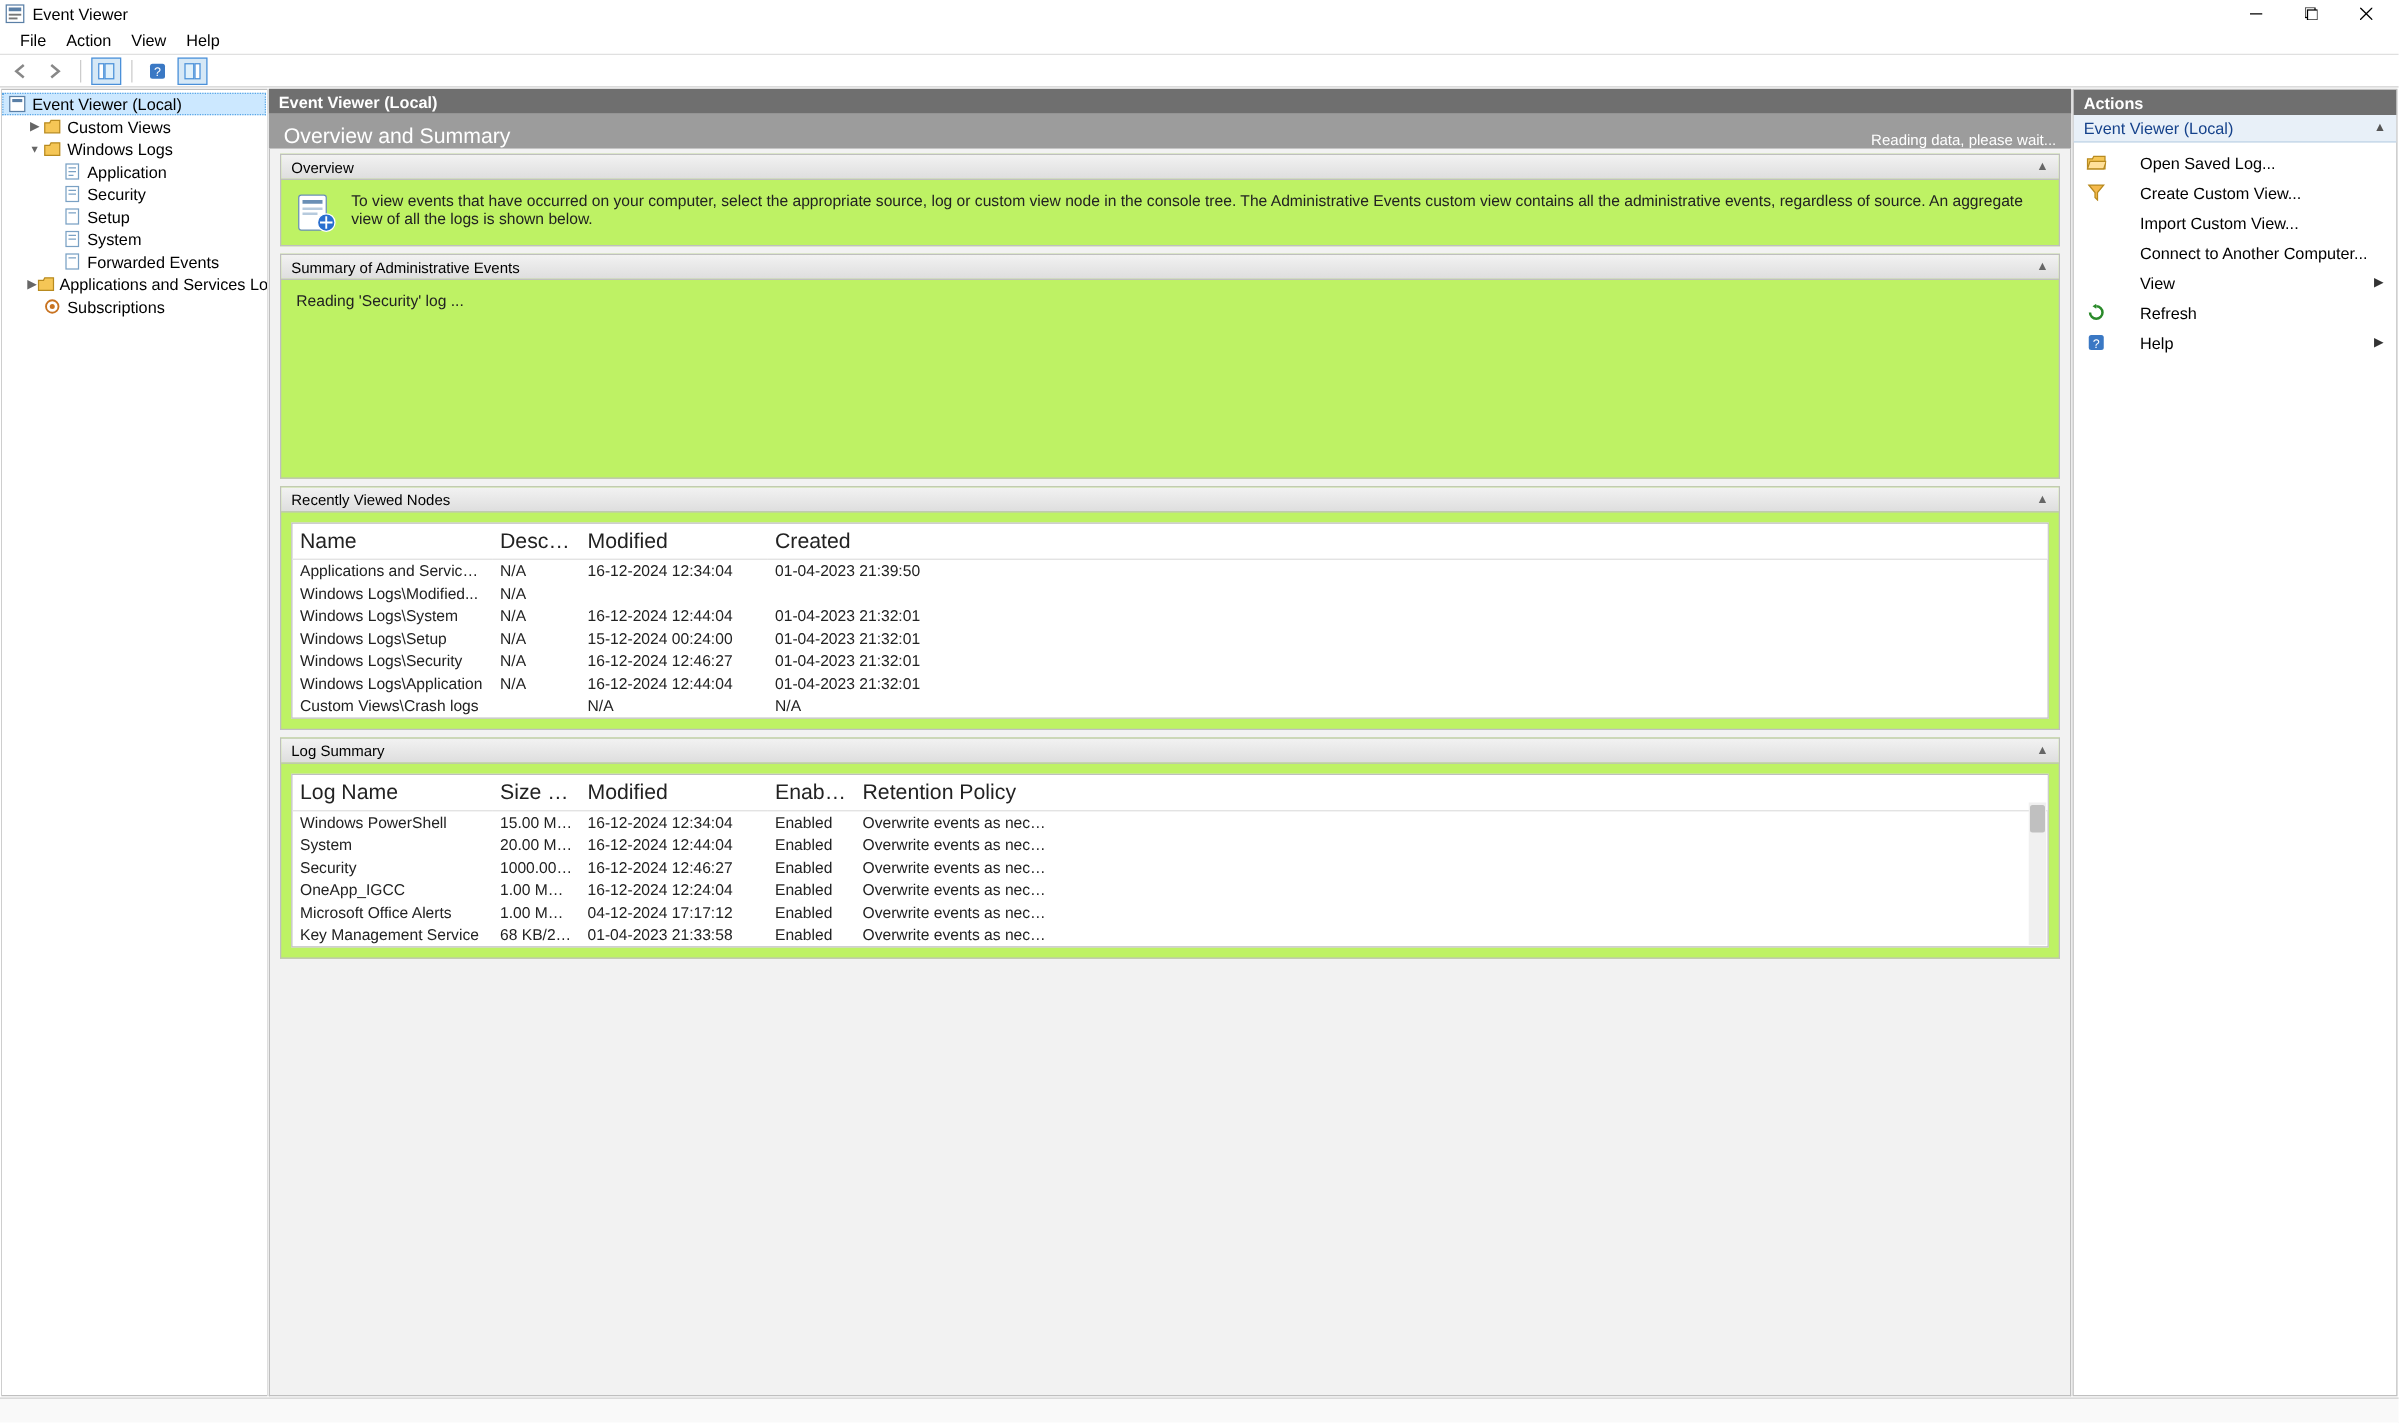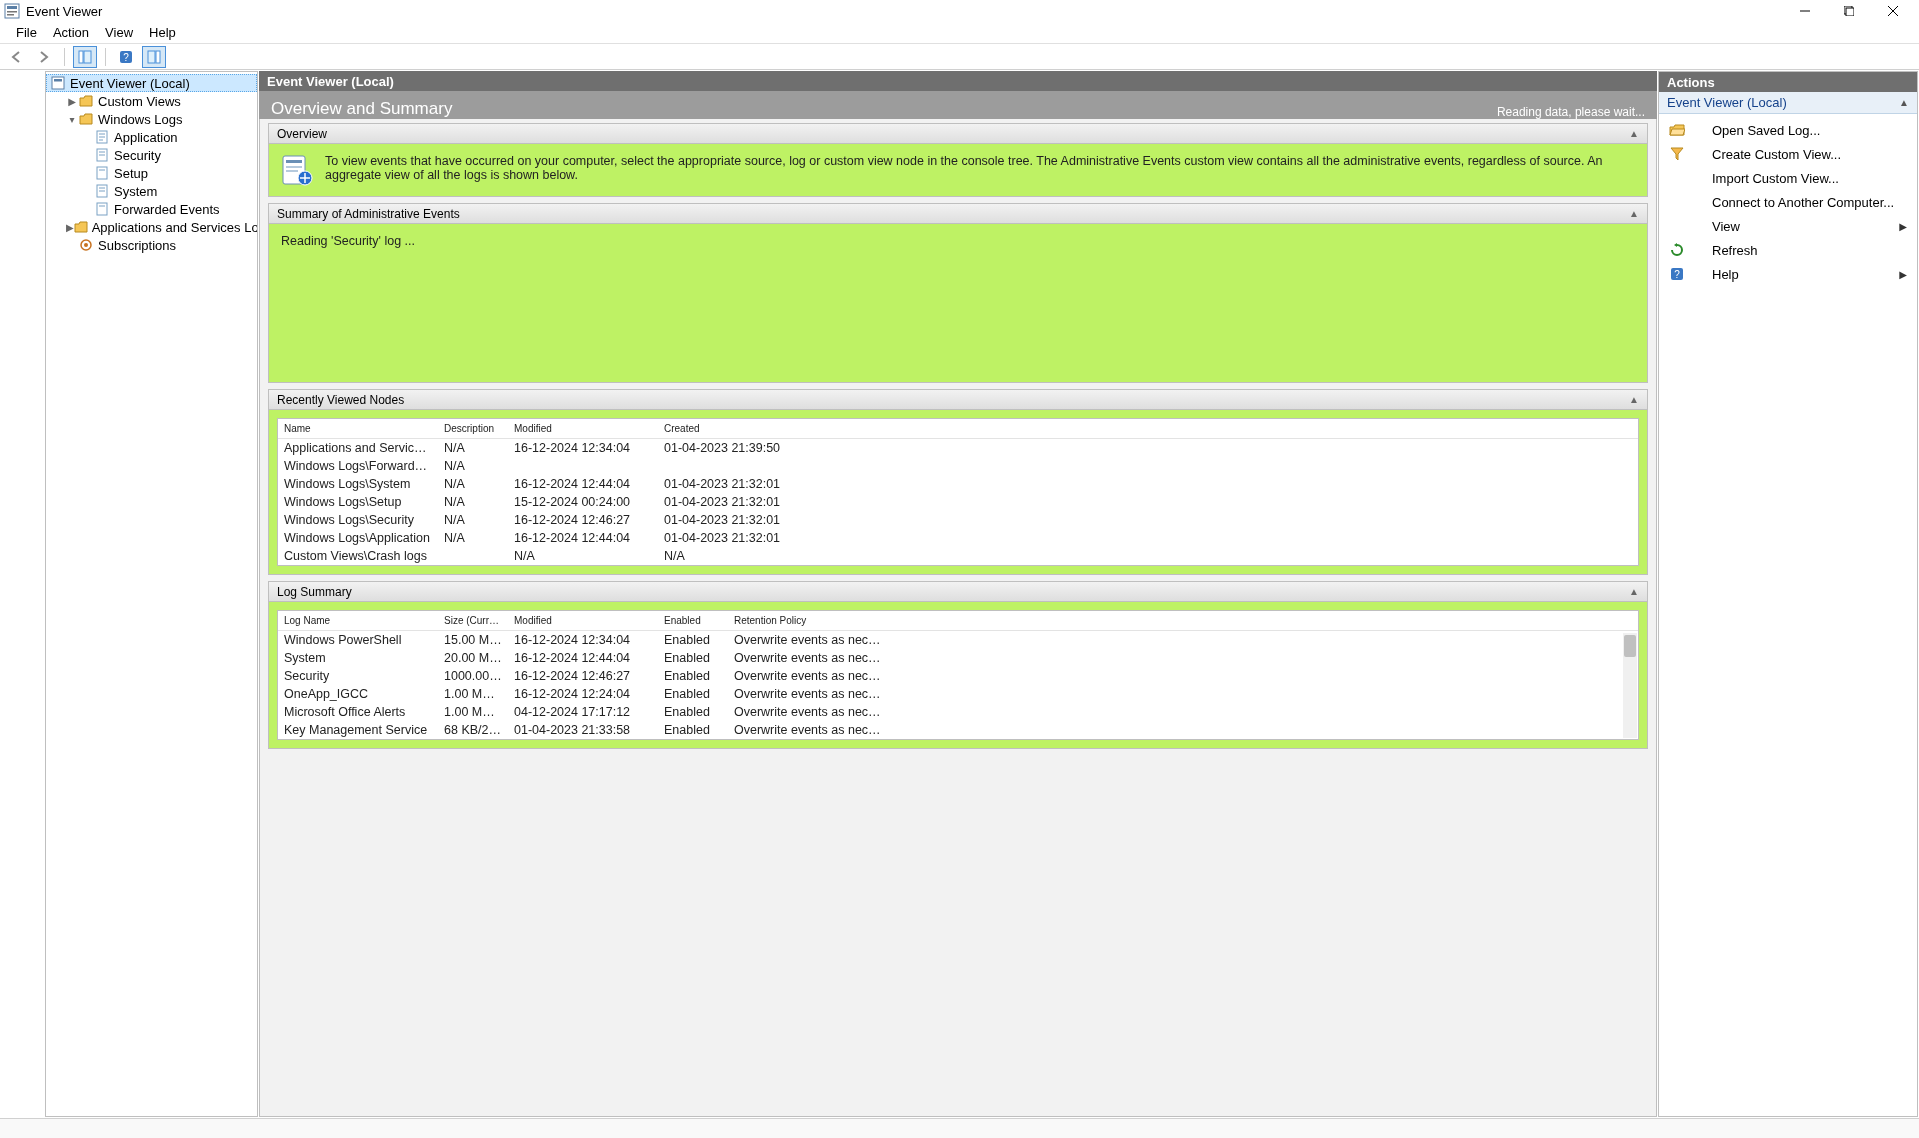--- a/index.html
+++ b/index.html
@@ -16,21 +16,21 @@
 .menubar { height: 22px; display: flex; align-items: center; padding: 0 8px; border-bottom: 1px solid #e0e0e0; }
 .menubar .menuitem { padding: 2px 8px; cursor: pointer; }
 
 
 .toolbar { height: 26px; display: flex; align-items: center; padding: 0 4px; gap: 4px; border-bottom: 1px solid #d0d0d0; }
 .toolbar .tbn { width: 24px; height: 22px; display: inline-flex; align-items: center; justify-content: center; cursor: pointer; border: 1px solid transparent; }
 .toolbar .tbn.on { border: 1px solid #4a90d9; background: #d6e8f6; }
 .toolbar .sep { width: 1px; height: 18px; background: #ccc; margin: 0 4px; }
 
 
-.main { display: flex; height: calc(1138px - 22px - 22px - 26px - 20px); margin-left: 44px; }
+.main { display: flex; height: calc(1138px - 22px - 22px - 26px - 20px); }
 .statusbar { height: 20px; border-top: 1px solid #d0d0d0; background: #f9f9f9; }
 
 
 .treepane { width: 213px; border: 1px solid #bfbfbf; margin: 1px 0 1px 1px; padding: 2px 0; overflow: auto; background: #fff; }
 .tree .node { display: flex; align-items: center; height: 18px; padding: 0 4px; cursor: pointer; white-space: nowrap; }
 .tree .node.sel { background: #cce8ff; border: 1px dotted #5aa7e6; height: 18px; padding: 0 3px; }
 .tree .twisty { width: 12px; text-align: center; color: #666; font-size: 10px; }
 .tree .icon { width: 16px; height: 16px; margin-right: 4px; display:inline-flex; align-items:center; justify-content:center; }
 .pad0 { margin-left: 0px; } .pad1 { margin-left: 16px; } .pad2 { margin-left: 32px; }
 
@@ -47,21 +47,21 @@
 .panel-body { padding: 10px 12px; font-size: 12.5px; color: #222; }
 .panel-overview .panel-body { display: flex; gap: 12px; align-items: flex-start; }
 .panel-overview .ov-icon { width: 32px; height: 32px; flex: 0 0 32px; display:inline-flex; align-items:center; justify-content:center; }
 
 .panel-summary { height: 180px; }
 .panel-summary .panel-body { height: 150px; }
 
 .panel-recent .panel-body, .panel-log .panel-body { padding: 8px; }
 .tablebox { border: 1px solid #bfbfbf; background: #fff; }
 .tbl { width: 100%; border-collapse: collapse; table-layout: fixed; }
-.tbl th { text-align: left; font-weight: normal; padding: 4px 6px; border-bottom: 1px solid #e3e3e3; background: #fff; color: #222; font-size: 10px; white-space: nowrap; overflow: hidden; text-overflow: ellipsis; }
+.tbl th { text-align: left; font-weight: normal; padding: 4px 6px; border-bottom: 1px solid #e3e3e3; background: #fff; color: #222; font-size: 17px; white-space: nowrap; overflow: hidden; text-overflow: ellipsis; }
 .tbl td { padding: 2px 6px; font-size: 12.5px; color: #222; white-space: nowrap; overflow: hidden; text-overflow: ellipsis; }
 .tblwrap { position: relative; }
 .vscroll { position: absolute; right: 1px; top: 22px; width: 14px; bottom: 1px; background: #f0f0f0; }
 .vscroll .thumb { position: absolute; left: 1px; right: 1px; top: 2px; height: 22px; background: #c0c0c0; border-radius: 2px; }
 
 
 .actionspane { width: 260px; margin: 1px 1px 1px 0; border: 1px solid #bfbfbf; background: #fff; display: flex; flex-direction: column; }
 .actions-title { background: #6f6f6f; color: #fff; height: 20px; display: flex; align-items: center; padding: 0 8px; font-weight: 600; }
 .actions-sub { background: #e8f0f8; color: #15428b; height: 22px; display: flex; align-items: center; padding: 0 8px; border-bottom: 1px solid #c0d4e6; }
 .actions-sub .up { margin-left: auto; color: #555; font-size: 10px; }
@@ -317,21 +317,21 @@
                 </thead>
               <tbody id="recent-body">
                   <tr>
                     <td>Applications and Services ...</td>
                     <td>N/A</td>
                     <td>16-12-2024 12:34:04</td>
                     <td>01-04-2023 21:39:50</td>
                     <td></td>
                   </tr>
                   <tr>
-                    <td>Windows Logs\Forwarded...</td>
+                    <td>Windows Logs\Modified...</td>
                     <td>N/A</td>
                     <td></td>
                     <td></td>
                     <td></td>
                   </tr>
                   <tr>
                     <td>Windows Logs\System</td>
                     <td>N/A</td>
                     <td>16-12-2024 12:44:04</td>
                     <td>01-04-2023 21:32:01</td>

